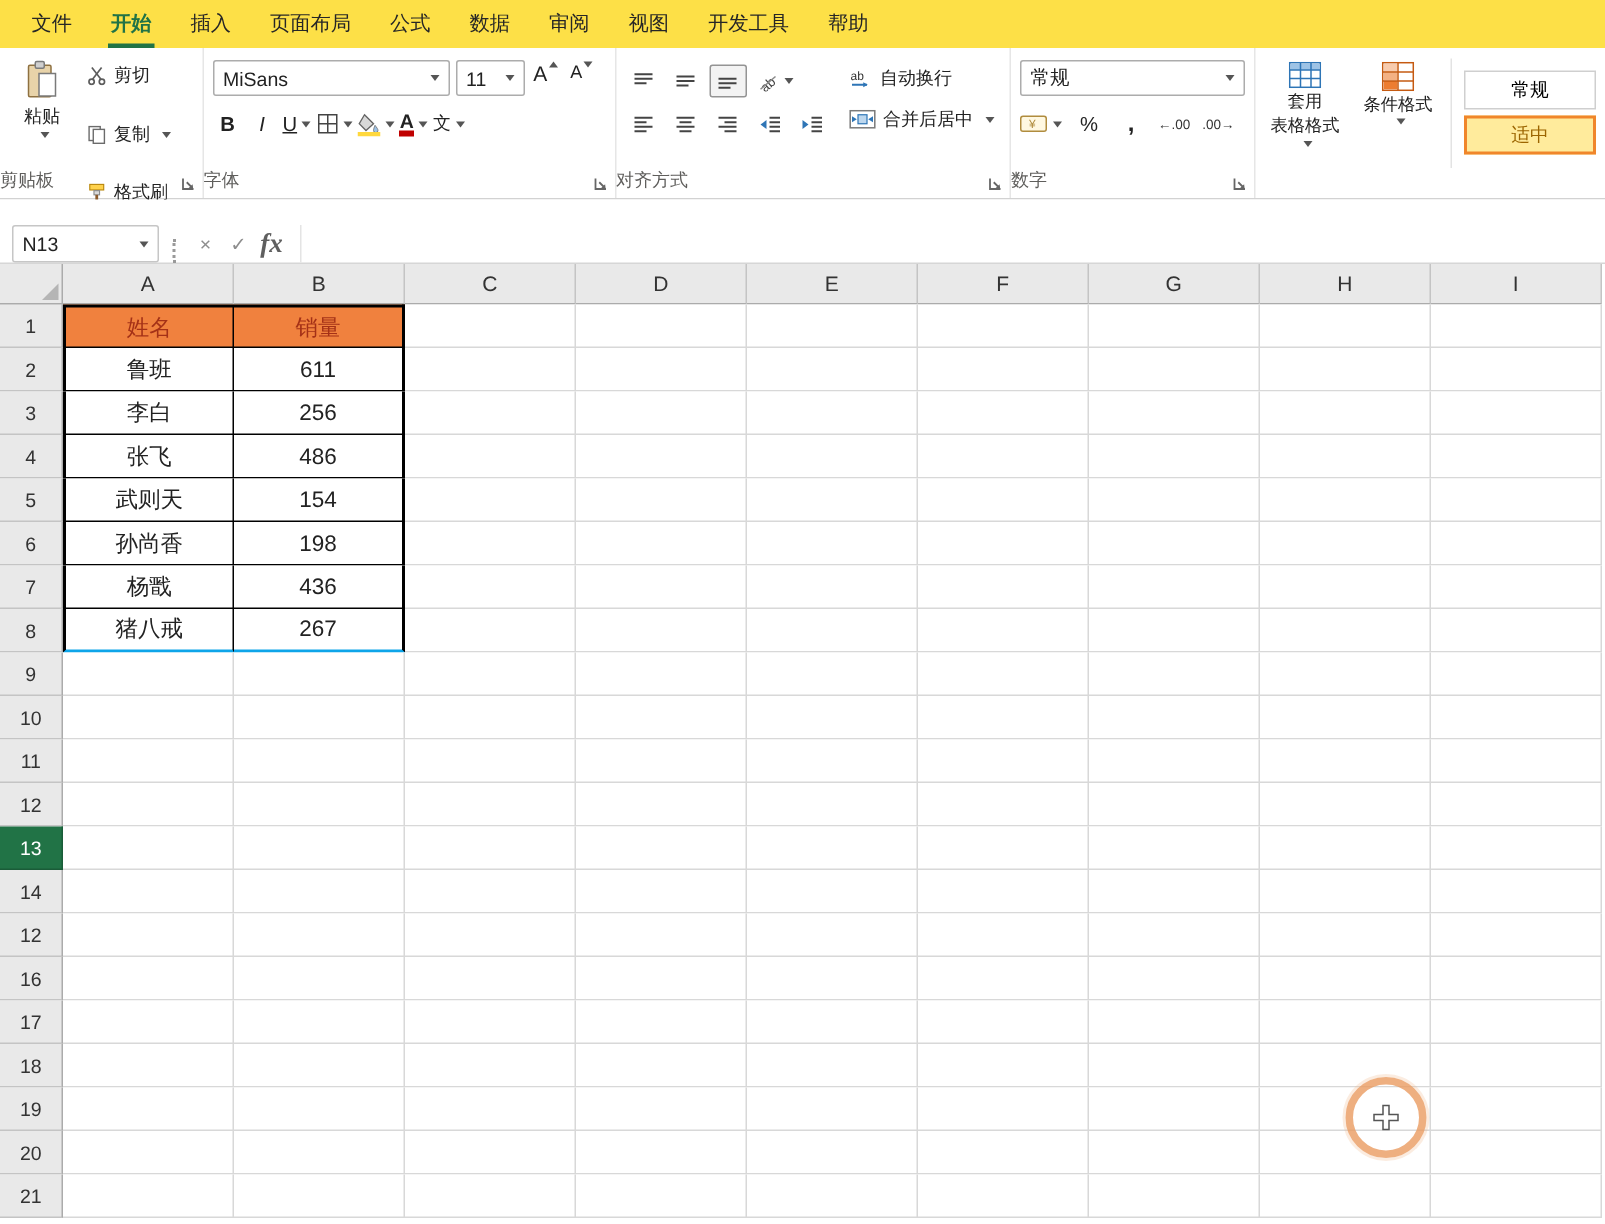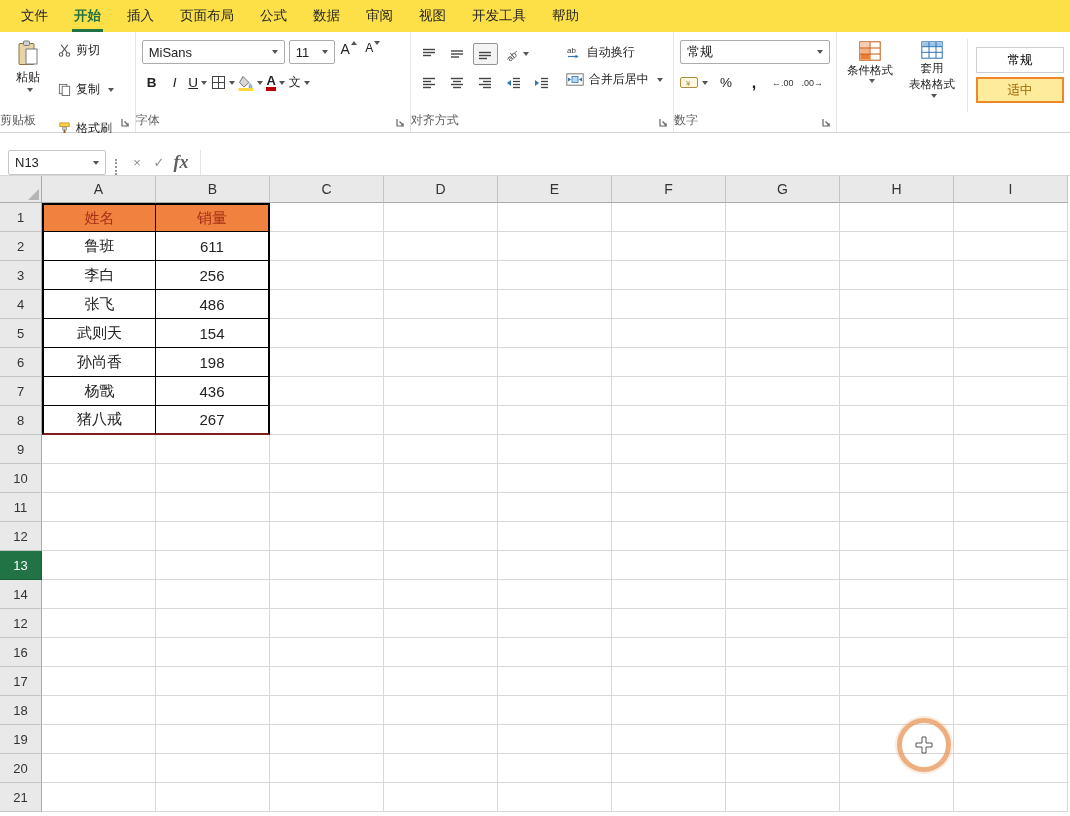--- a/index.html
+++ b/index.html
@@ -67,21 +67,21 @@
   .g-row{display:grid;grid-template-columns:42px repeat(9,114px);height:29px}
   .g-row.hdr{height:27px}
   .g-corner{background:var(--hdr-bg);border-right:1px solid #ABABAB;border-bottom:1px solid #ABABAB;position:relative}
   .g-corner .tri{position:absolute;right:2px;bottom:2px;width:0;height:0;border-left:11px solid transparent;border-bottom:11px solid #B5B5B5}
   .g-colhdr{background:var(--hdr-bg);border-right:1px solid #C4C4C4;border-bottom:1px solid #ABABAB;display:flex;align-items:center;justify-content:center;font-size:14px;color:#333}
   .g-rowhdr{background:var(--hdr-bg);border-right:1px solid #ABABAB;border-bottom:1px solid #C4C4C4;display:flex;align-items:center;justify-content:center;font-size:13px;color:#333}
   .g-rowhdr.active{background:var(--accent);color:#fff;border-color:#1A5C38}
   .g-cell{border-right:1px solid var(--grid-line);border-bottom:1px solid var(--grid-line);display:flex;align-items:center;justify-content:center;font-size:15px;background:#fff}
   .tbl{border-right:1px solid #000;border-bottom:1px solid #000}
   .tbl-top{border-top:2px solid #000}
-  .tbl-bot{border-bottom:2px solid #7f1d1d}
+  .tbl-bot{border-bottom:2px solid #0ea5e9}
   .tbl-left{border-left:2px solid #000}
   .tbl-redge{border-right:2px solid #000}
   .tbl-hdr{background:var(--tbl-hdr-bg);color:var(--tbl-hdr-fg)}
 
   
   .cursor-ring{position:absolute;left:897px;top:718px;width:54px;height:54px;border-radius:50%;border:5px solid rgba(233,153,92,.78);box-shadow:0 0 0 2px rgba(240,180,130,.25);display:flex;align-items:center;justify-content:center}
 </style>
 </head>
 <body>
 
@@ -142,21 +142,21 @@
     <span class="rgroup-label">剪贴板</span>
     <svg class="launcher" width="11" height="11" viewBox="0 0 11 11">
       <polyline points="2,2 2,9 9,9" fill="none" stroke="#666" stroke-width="1.2"></polyline>
       <line x1="4.5" y1="4.5" x2="8" y2="8" stroke="#666" stroke-width="1.2"></line>
       <polygon points="8.8,8.8 5.8,8.4 8.4,5.8" fill="#666"></polygon>
     </svg>
   </div>
 
   <div class="rgroup" style="width:280px">
     <div class="f-row1">
-      <div class="combo" style="width:143px">
+      <div class="combo" style="width:158px">
         <span>MiSans</span>
         <span class="chev"></span>
       </div>
       <div class="combo" style="width:46px">
         <span>11</span>
         <span class="chev"></span>
       </div>
       <div class="tbtn af">
         <span>A</span>
           <span class="chev-up"></span>
@@ -346,46 +346,46 @@
     <span class="rgroup-label">数字</span>
     <svg class="launcher" width="11" height="11" viewBox="0 0 11 11">
       <polyline points="2,2 2,9 9,9" fill="none" stroke="#666" stroke-width="1.2"></polyline>
       <line x1="4.5" y1="4.5" x2="8" y2="8" stroke="#666" stroke-width="1.2"></line>
       <polygon points="8.8,8.8 5.8,8.4 8.4,5.8" fill="#666"></polygon>
     </svg>
   </div>
 
   <div class="rgroup" style="flex:1;border-right:none">
     <div class="styles-wrap">
+      <div class="big-btn">
+        <svg width="22" height="18" viewBox="0 0 22 18">
+          <rect x="0.8" y="0.8" width="20.4" height="16.4" fill="#fff" stroke="#2E75B6"></rect>
+          <rect x="1.5" y="1.5" width="19" height="4" fill="#9DC3E6"></rect>
+          <line x1="8" y1="1" x2="8" y2="17" stroke="#2E75B6"></line>
+          <line x1="15" y1="1" x2="15" y2="17" stroke="#2E75B6"></line>
+          <line x1="1" y1="5.7" x2="21" y2="5.7" stroke="#2E75B6"></line>
+          <line x1="1" y1="11.3" x2="21" y2="11.3" stroke="#2E75B6"></line>
+        </svg>
+        <span>套用</span>
+        <span>表格格式</span>
+        <span class="chev"></span>
+      </div>
       <div class="big-btn">
         <svg width="22" height="20" viewBox="0 0 22 20">
           <rect x="0.8" y="0.8" width="20.4" height="18.4" fill="#fff" stroke="#C55A11"></rect>
           <rect x="1.5" y="1.5" width="9" height="5.4" fill="#F8CBAD"></rect>
           <rect x="1.5" y="7.2" width="9" height="5.4" fill="#F4B183"></rect>
           <rect x="1.5" y="13" width="9" height="5.5" fill="#ED7D31"></rect>
           <line x1="11" y1="1" x2="11" y2="19" stroke="#C55A11"></line>
           <line x1="1" y1="7" x2="21" y2="7" stroke="#C55A11"></line>
           <line x1="1" y1="13" x2="21" y2="13" stroke="#C55A11"></line>
         </svg>
         <span>条件格式</span>
         <span class="chev"></span>
       </div>
-      <div class="big-btn">
-        <svg width="22" height="18" viewBox="0 0 22 18">
-          <rect x="0.8" y="0.8" width="20.4" height="16.4" fill="#fff" stroke="#2E75B6"></rect>
-          <rect x="1.5" y="1.5" width="19" height="4" fill="#9DC3E6"></rect>
-          <line x1="8" y1="1" x2="8" y2="17" stroke="#2E75B6"></line>
-          <line x1="15" y1="1" x2="15" y2="17" stroke="#2E75B6"></line>
-          <line x1="1" y1="5.7" x2="21" y2="5.7" stroke="#2E75B6"></line>
-          <line x1="1" y1="11.3" x2="21" y2="11.3" stroke="#2E75B6"></line>
-        </svg>
-        <span>套用</span>
-        <span>表格格式</span>
-        <span class="chev"></span>
-      </div>
       <div class="gallery" id="cell-styles-gallery">
           <div class="cs-item" style="background: rgb(255, 255, 255); color: rgb(0, 0, 0);">常规</div>
           <div class="cs-item selected" style="background: rgb(255, 235, 156); color: rgb(156, 101, 0);">适中</div>
         </div>
     </div>
   </div>
 </div>
 
 <div class="band fbar">
   <div class="namebox">

